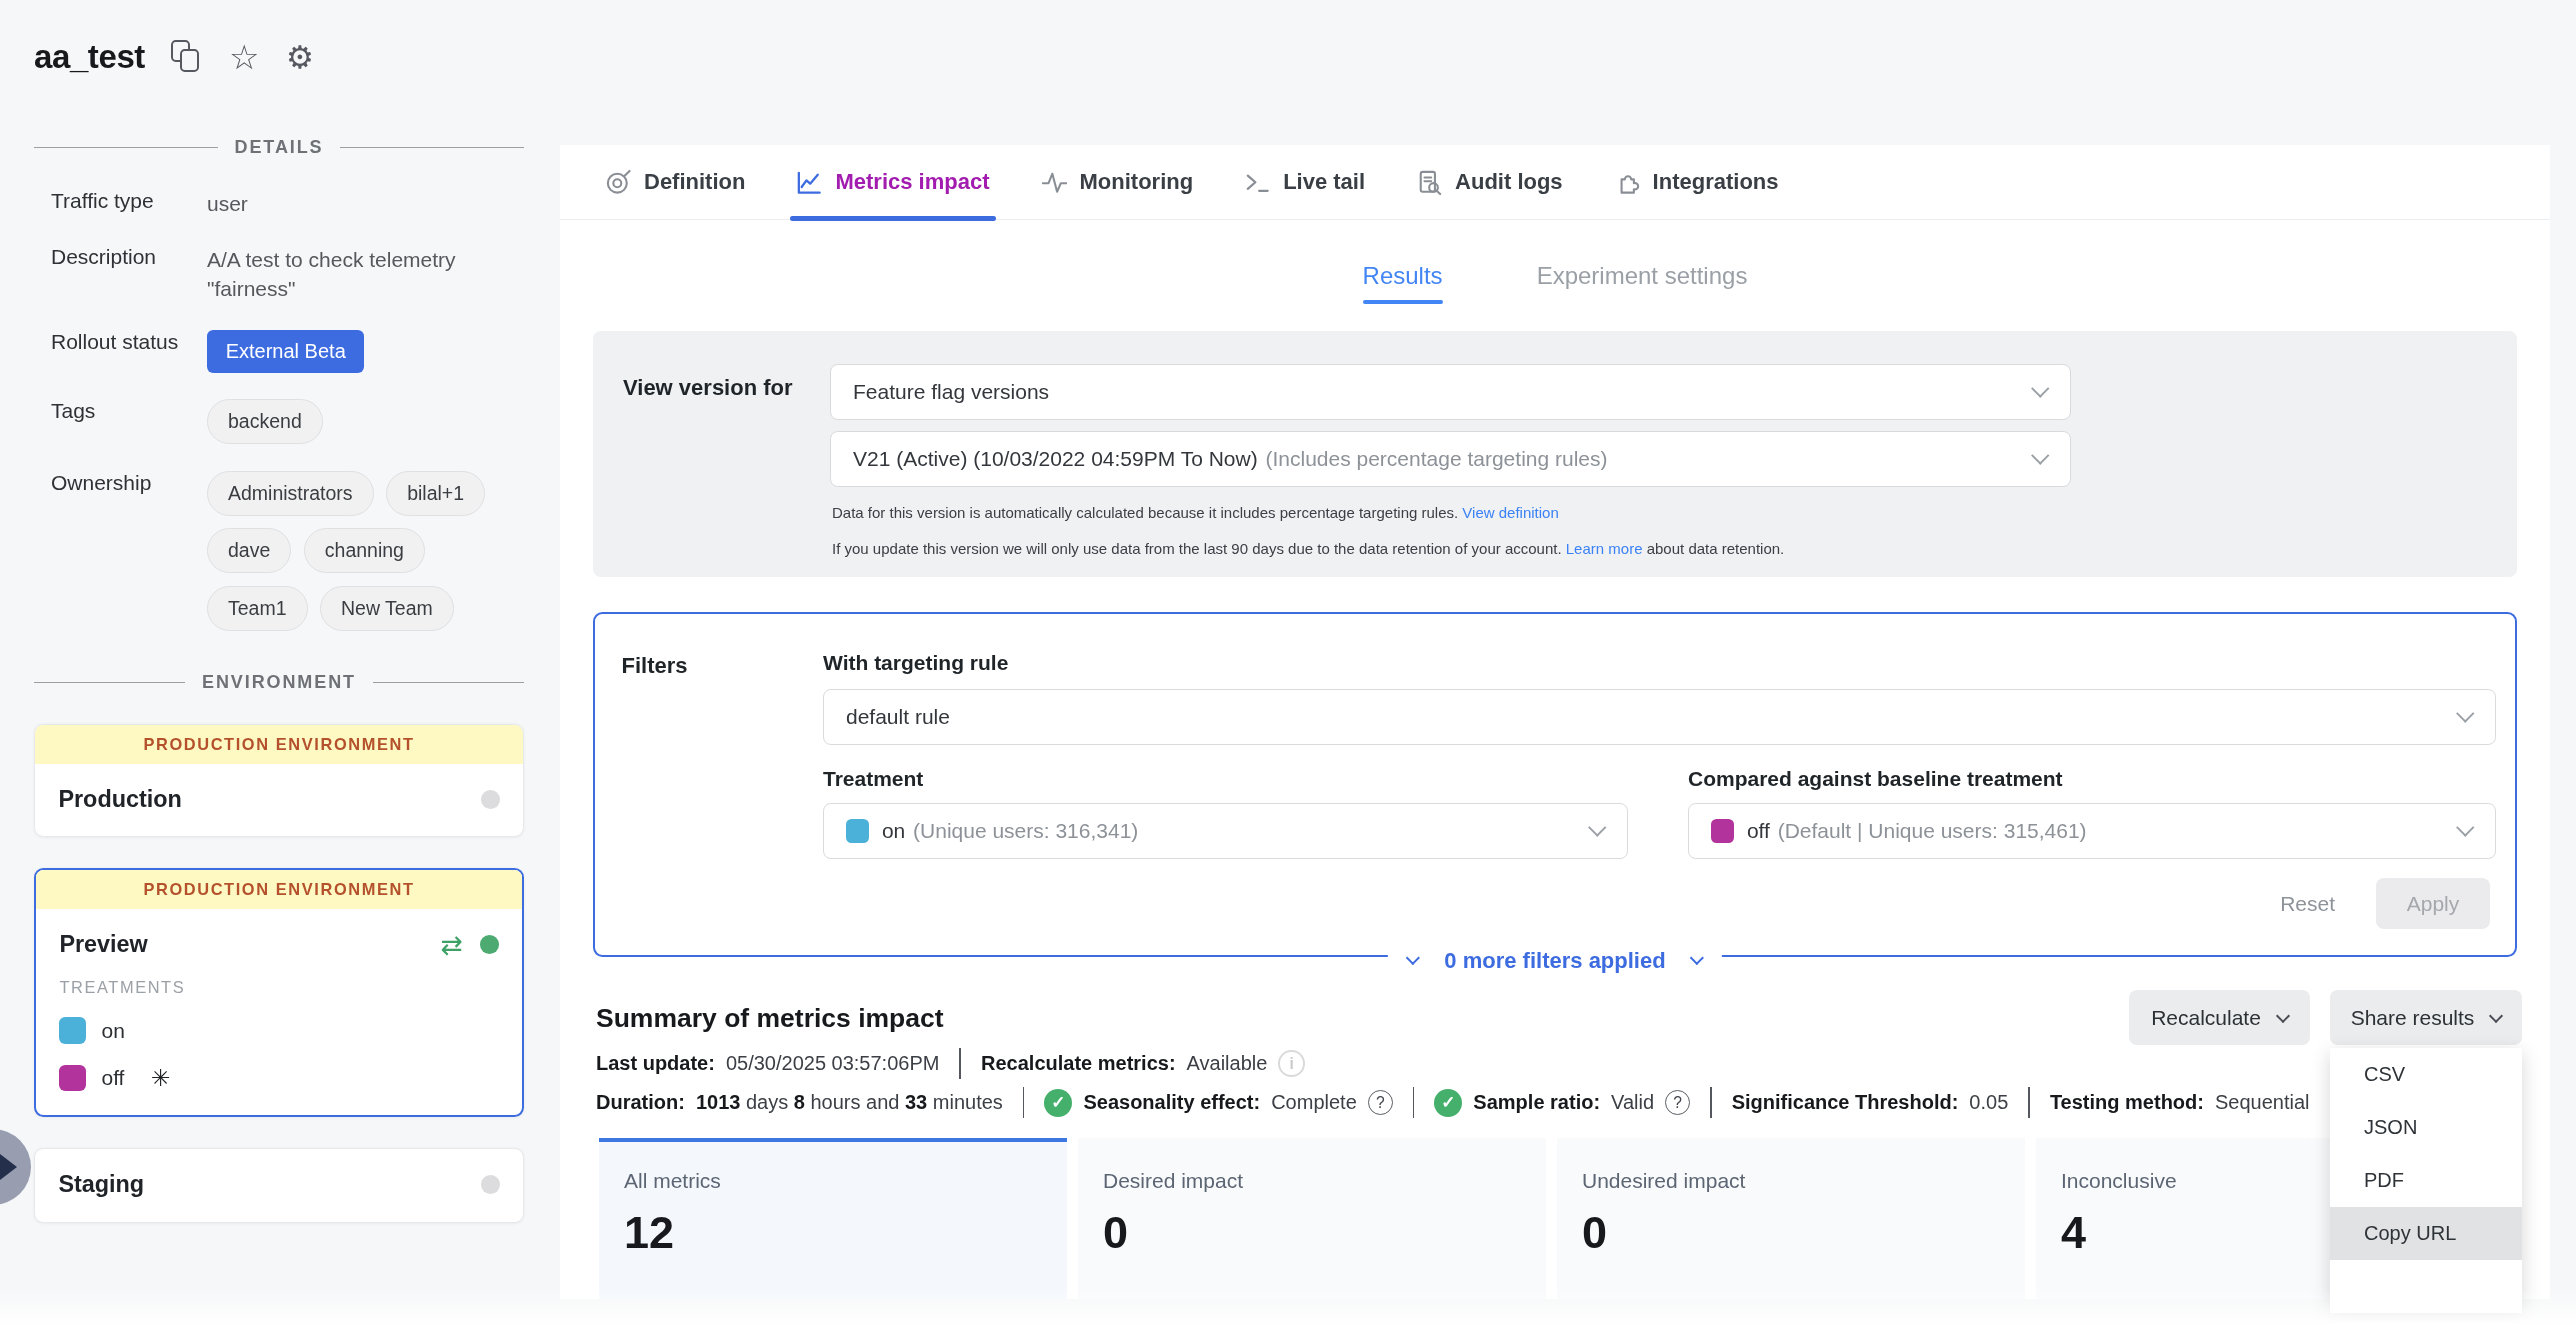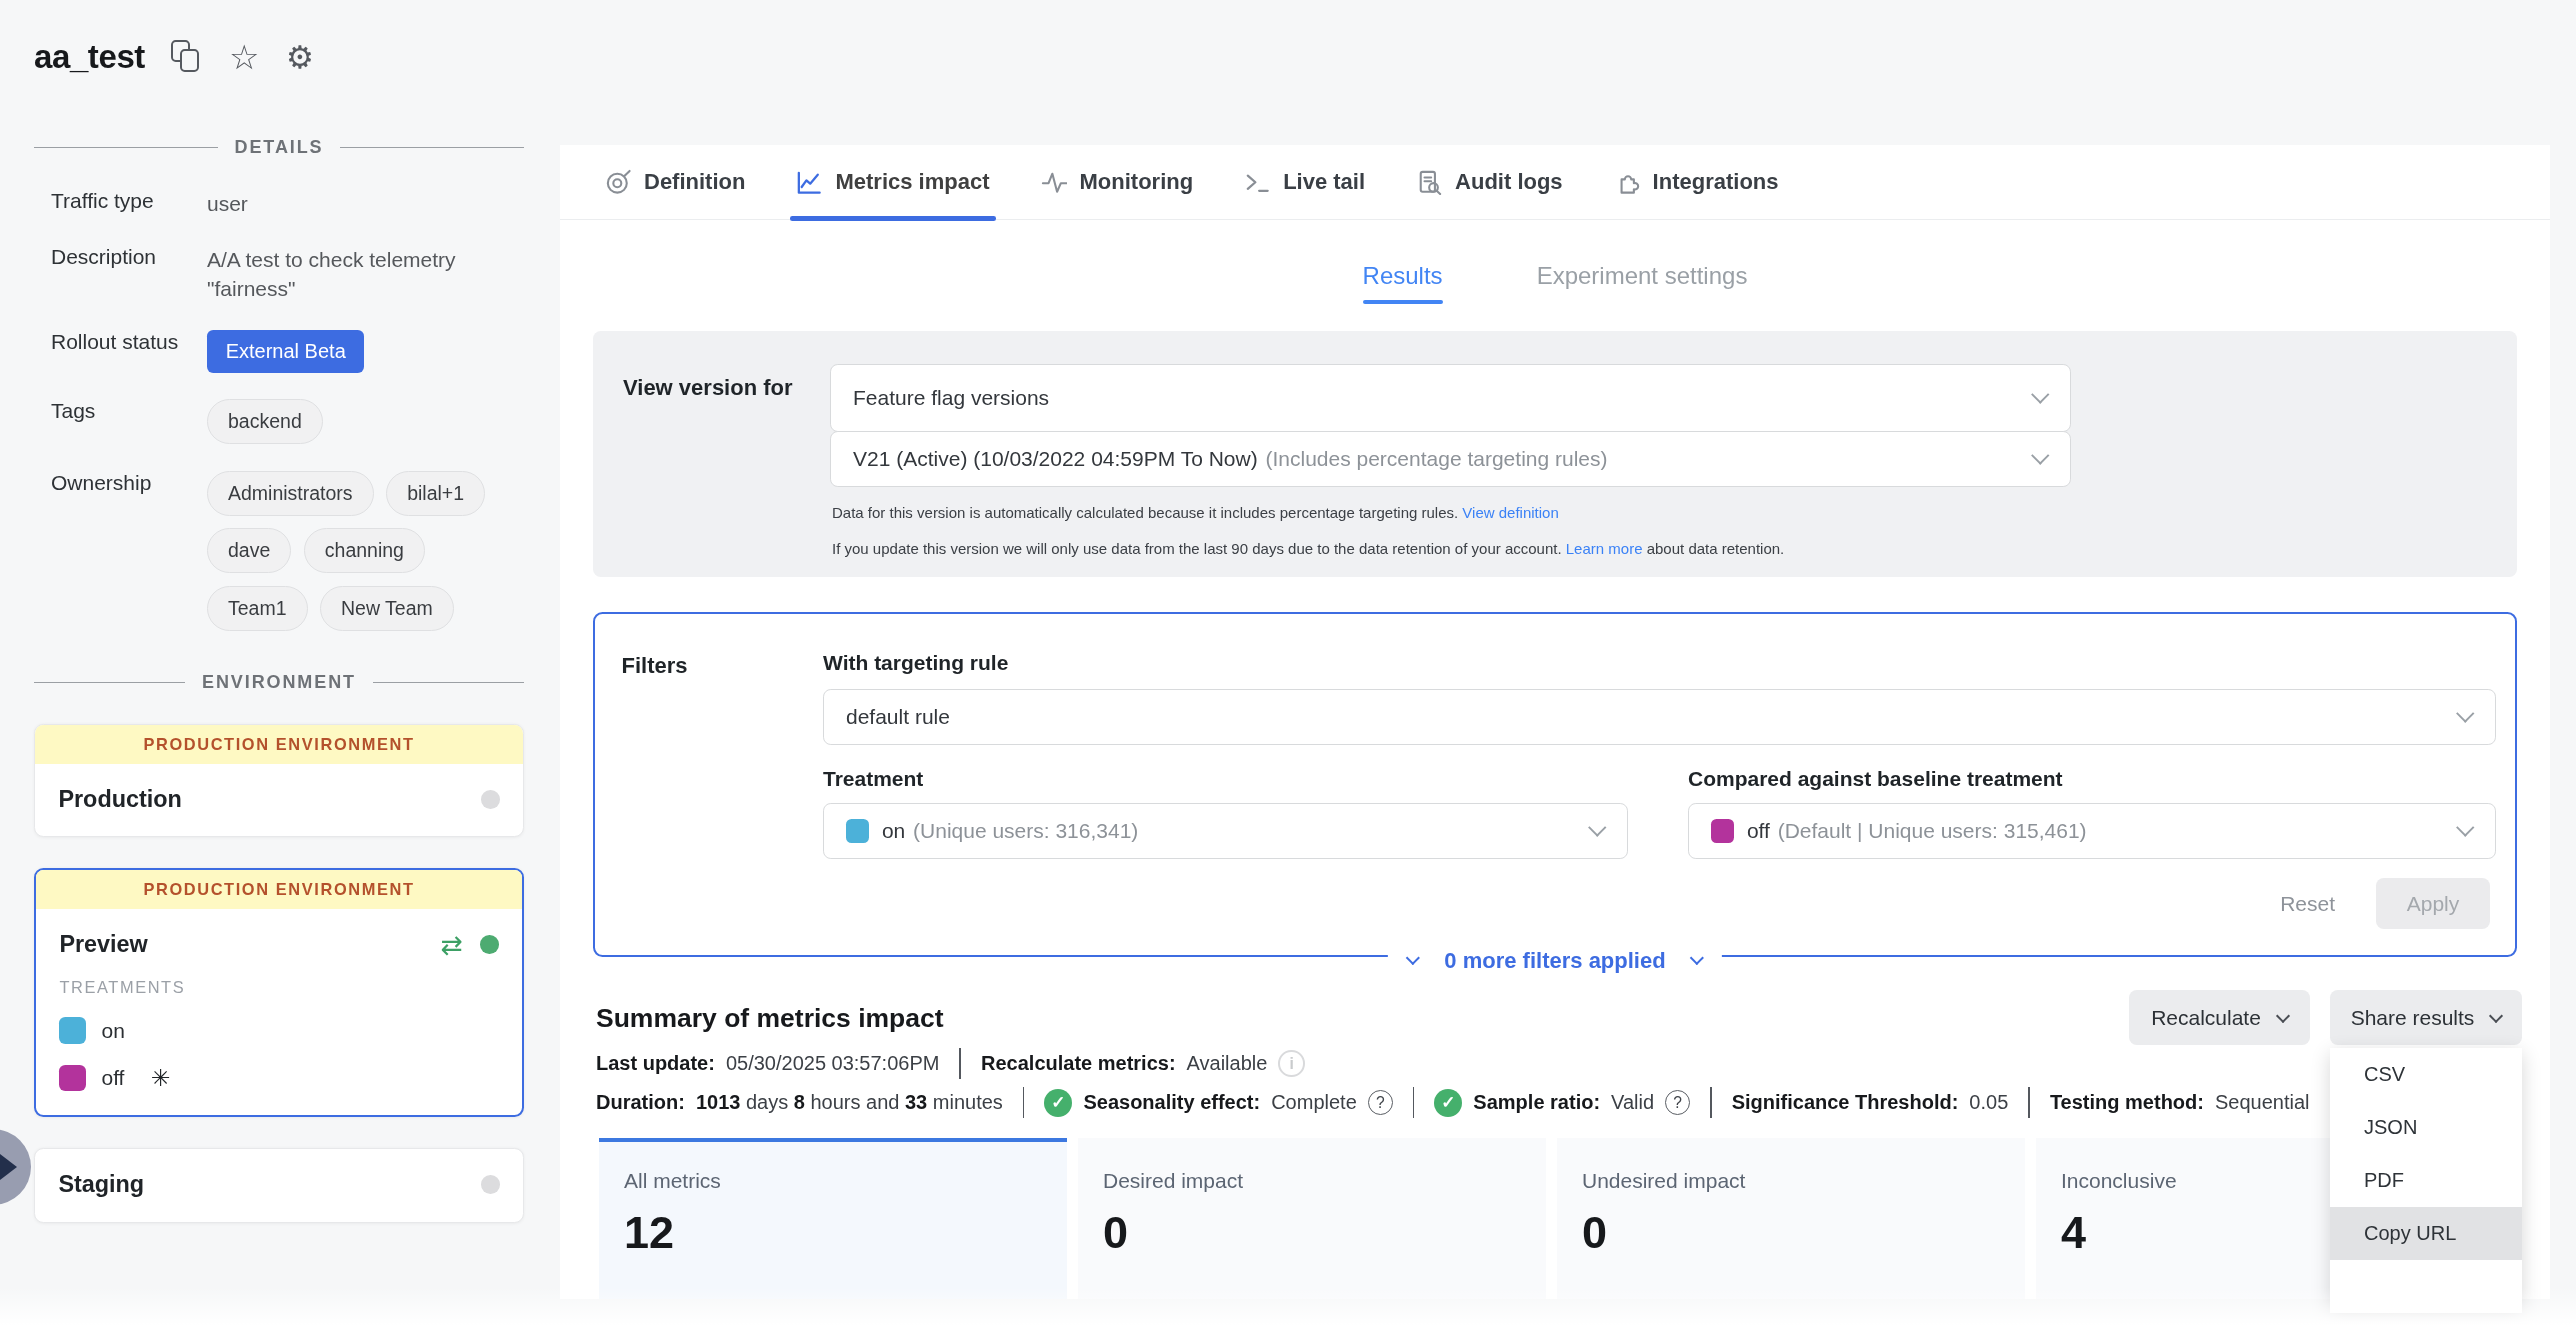--- a/index.html
+++ b/index.html
@@ -47,36 +47,36 @@
   .edge-handle { position:absolute; left:-45px; top:1129px; width:76px; height:76px; border-radius:50%; background:#989db0; z-index:40; cursor:pointer; }
   .edge-handle .tri { position:absolute; left:45px; top:25px; width:0; height:0; border-top:13.3px solid transparent; border-bottom:13.3px solid transparent; border-left:17px solid #232f4b; }
 
   
   .main { position:absolute; left:560px; top:145px; width:1990px; height:1154px; background:#fff; }
 
   .tabbar { position:absolute; left:0; top:0; width:100%; height:75px; border-bottom:1.6px solid #ebedef; display:flex; align-items:center; padding-left:45px; gap:51px; }
   .tab { position:relative; display:flex; align-items:center; gap:12.5px; height:100%; font-size:22px; font-weight:bold; color:#3a3f45; cursor:pointer; }
   .tab svg { display:block; }
   .tab .ic { color:#898e95; display:flex; }
-  .tab.active { color:#404040;justify-content:flex-end; }
+  .tab.active { color:#a21caf;justify-content:flex-end; }
   .tab.active .ic { color:#3d6ce1; }
   .tab .underline { position:absolute; left:-6.2px; right:-6.2px; bottom:-1.6px; height:4.7px; background:#3d6ce1; border-radius:2.3px; }
 
   .subtabs { position:absolute; left:0; top:117px; width:100%; display:flex; justify-content:center; gap:94px; }
   .subtab { font-size:24px; color:#9aa0a6; cursor:pointer; padding-bottom:14px; position:relative; }
   .subtab.active { color:#4285f4; }
   .subtab.active .underline { position:absolute; left:0; right:0; bottom:0; height:3.9px; background:#4285f4; border-radius:2.3px; }
 
   .impact-panel { position:absolute; left:33px; top:186px; width:1924px; height:246px; background:#f0f1f3; border-radius:7.8px; }
   .impact-label { position:absolute; left:30px; top:44px; font-size:22px; font-weight:bold; color:#1f2428; }
   .dd { background:#fff; border:1.6px solid #d8dadc; border-radius:7.8px; display:flex; align-items:center; padding:0 59px 0 22px; font-size:21px; color:#33373c; cursor:pointer; position:absolute; white-space:nowrap; overflow:hidden; }
   .dd .muted { color:#8d9298; margin-left:7.8px; }
   .chev { display:inline-block; width:12.5px; height:12.5px; border-right:2.3px solid #9aa0a6; border-bottom:2.3px solid #9aa0a6; transform:rotate(45deg); }
   .dd .chev { position:absolute; right:23.4px; top:50%; margin-top:-10px; }
-  .dd1 { left:237px; top:33px; width:1241px; height:68px; }
+  .dd1 { left:237px; top:33px; width:1241px; height:56px; }
   .dd2 { left:237px; top:100px; width:1241px; height:56px; }
   .note { position:absolute; left:239px; font-size:15px; color:#3c4046; }
   .note a { color:#3b82f6; text-decoration:none; cursor:pointer; }
   .note1 { top:173px; }
   .note2 { top:209px; }
 
   .filters-box { position:absolute; left:33px; top:467px; width:1924px; height:345px; border:2.3px solid #3d6ce1; border-radius:9.4px; background:#fff; }
   .filters-label { position:absolute; left:26.5px; top:39px; font-size:22px; font-weight:bold; color:#1f2428; }
   .fld-label { position:absolute; font-size:21px; font-weight:bold; color:#1f2428; }
   .lbl-rule { left:228px; top:37px; }

